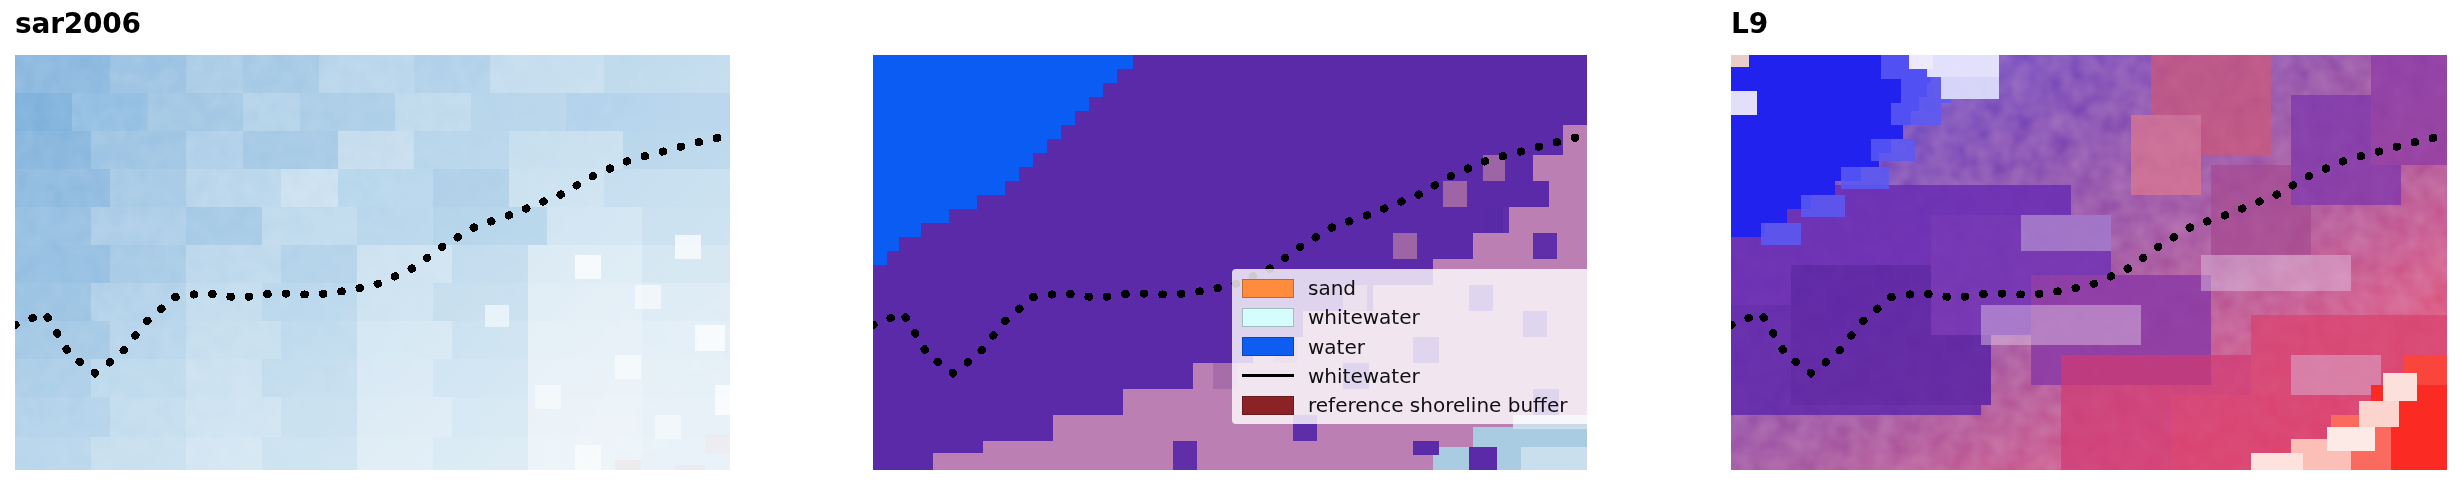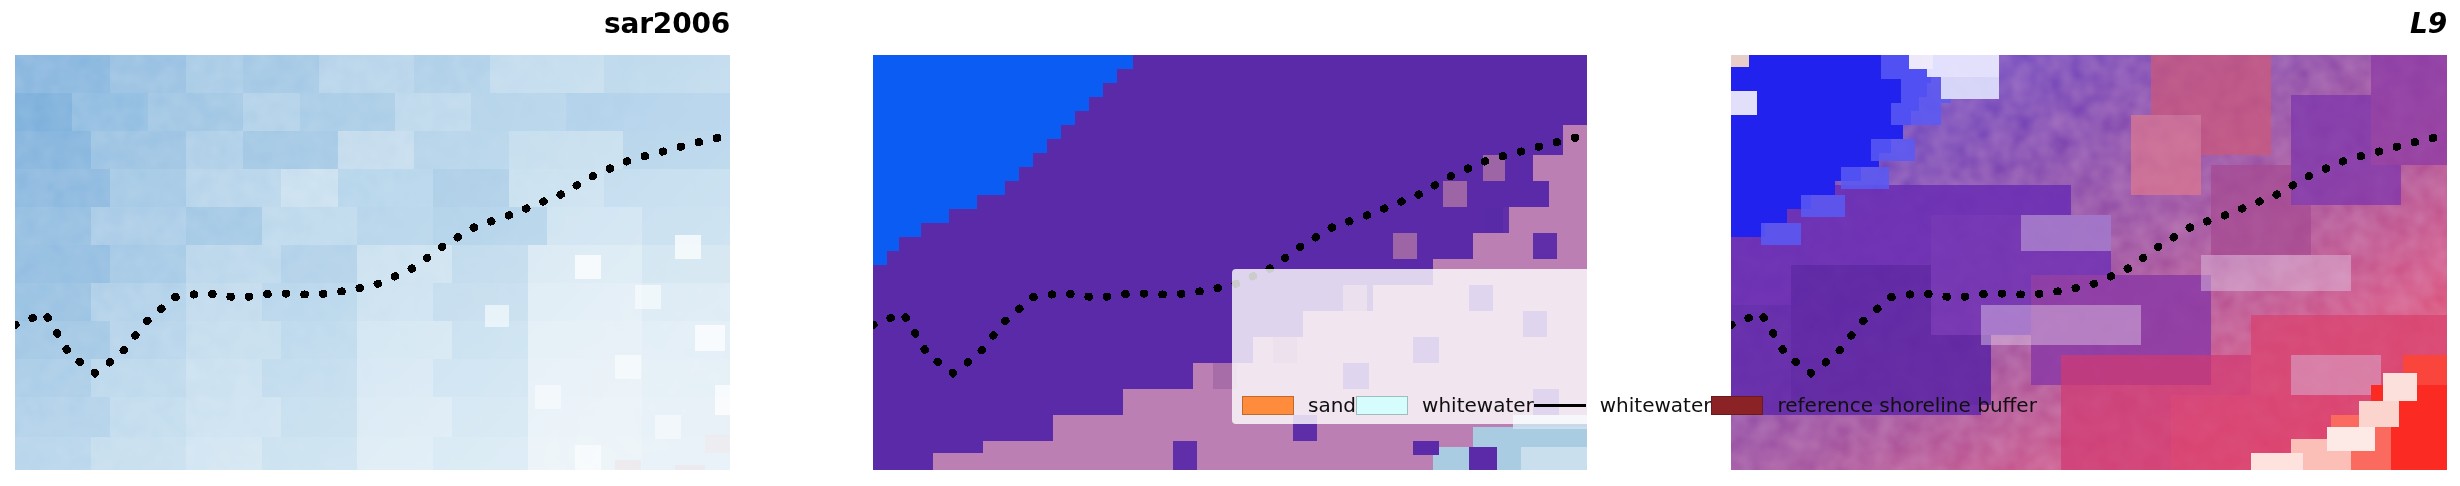--- a/index.html
+++ b/index.html
@@ -6,37 +6,37 @@
   body{width:2460px;height:486px;font-family:"DejaVu Sans",sans-serif;overflow:hidden;}
   .figure{position:relative;width:2460px;height:486px;background:#ffffff;}
 
   .panel{position:absolute;top:55px;height:415px;overflow:hidden;background:#ffffff;}
   .panel-1{left:15px;width:715px;}
   .panel-2{left:873px;width:714px;}
   .panel-3{left:1731px;width:716px;}
 
   .panel-title{
     position:absolute;top:6px;height:36px;line-height:36px;
-    text-align:right;font-weight:bold;font-size:28px;color:#000000;
+    text-align:left;font-weight:bold;font-size:28px;color:#000000;
     font-family:"DejaVu Sans",sans-serif;letter-spacing:-0.2px;
   }
   .title-1{left:15px;width:715px;}
   .title-2{left:873px;width:714px;}
-  .title-3{left:1731px;width:716px;font-style:italic;}
+  .title-3{left:1731px;width:716px;}
 
   .raster{position:absolute;inset:0;width:100%;height:100%;display:block;}
 
   
   .legend{
     position:absolute;left:1232px;top:269px;width:360px;height:155px;
     background:rgba(255,255,255,0.80);
     border:0;border-radius:4px;
     padding:6px 10px 6px 10px;
     box-sizing:border-box;
-    display:flex;flex-direction:row;justify-content:space-between;align-items:flex-end;
+    display:flex;flex-direction:column;justify-content:space-between;
   }
   .legend-row{display:flex;align-items:center;height:26px;}
   .swatch{
     width:52px;height:19px;display:inline-block;margin-right:14px;flex:0 0 auto;
     border:1px solid rgba(0,0,0,0.25);box-sizing:border-box;
   }
   .swatch.line-swatch{
     border:0;height:19px;position:relative;background:transparent;
   }
   .swatch.line-swatch::after{
@@ -378,20 +378,24 @@
   <div class="legend">
     <div class="legend-row">
       <span class="swatch" style="background:#ff8c3c"></span>
       <span class="legend-label">sand</span>
     </div>
     <div class="legend-row">
       <span class="swatch" style="background:#d5fdfd"></span>
       <span class="legend-label">whitewater</span>
     </div>
     <div class="legend-row">
+      <span class="swatch" style="background:#0f5cf0"></span>
+      <span class="legend-label">water</span>
+    </div>
+    <div class="legend-row">
       <span class="swatch line-swatch"></span>
       <span class="legend-label">whitewater</span>
     </div>
     <div class="legend-row">
       <span class="swatch" style="background:#8b2326"></span>
       <span class="legend-label">reference shoreline buffer</span>
     </div>
   </div>
 
 </div>

